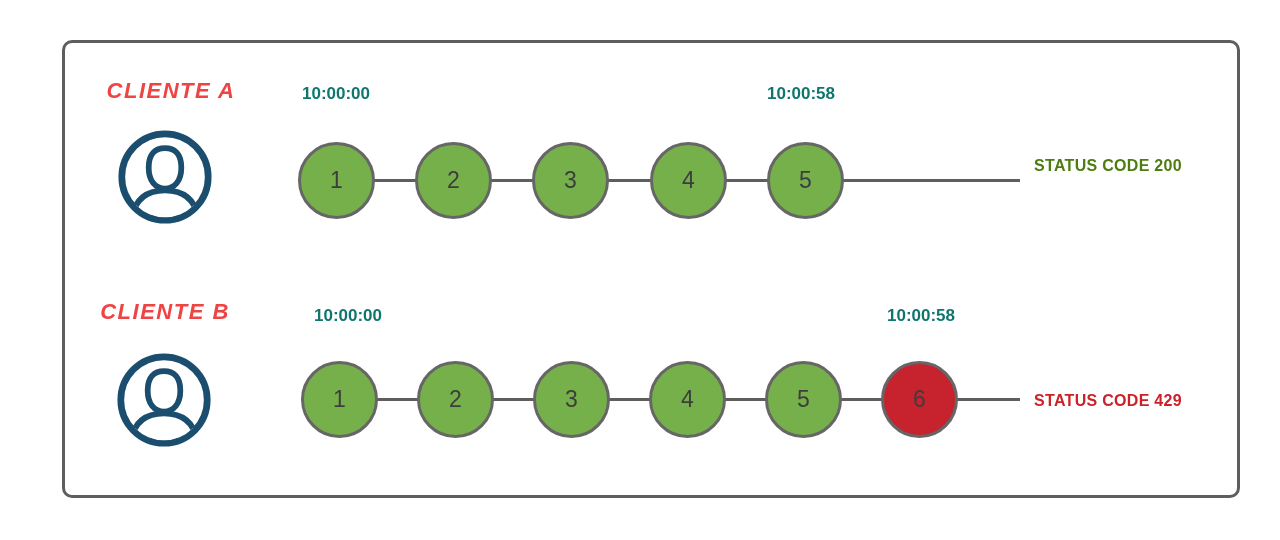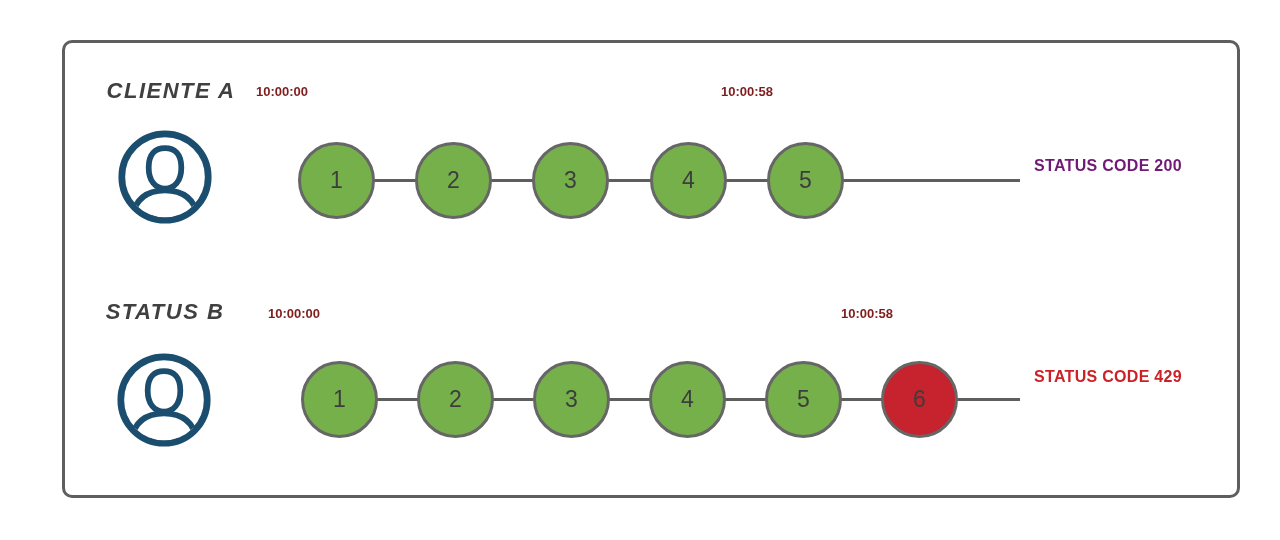--- a/index.html
+++ b/index.html
@@ -23,37 +23,38 @@
     background: #ffffff;
   }
   .client-label {
     position: absolute;
     width: 200px;
     text-align: center;
     font-size: 22px;
     font-weight: 700;
     font-style: italic;
     letter-spacing: 1.5px;
-    color: #404040;
+    color: #ef4444;
   }
   .label-a { left: 71px; top: 78px; }
   .label-b { left: 65px; top: 299px; }
   .avatar {
     position: absolute;
     width: 96px; height: 96px;
     display: block;
   }
   .avatar-a { left: 117px; top: 129px; }
   .avatar-b { left: 116px; top: 352px; }
   .timestamp {
     position: absolute;
     width: 160px;
-    font-size: 13px;
+    text-align: center;
+    font-size: 17px;
     font-weight: 700;
-    color: #7f1d1d;
+    color: #0f766e;
   }
   .ts-a-start { left: 256px; top: 84px; }
   .ts-a-end   { left: 721px; top: 84px; }
   .ts-b-start { left: 268px; top: 306px; }
   .ts-b-end   { left: 841px; top: 306px; }
   .timeline {
     position: absolute;
     height: 3px;
     background: #5e5e5e;
   }
@@ -76,22 +77,22 @@
   .row-b-circle { top: 361px; }
   .status {
     position: absolute;
     width: 170px;
     text-align: center;
     font-size: 16px;
     font-weight: 700;
     line-height: 21px;
     letter-spacing: 0.3px;
   }
-  .status-a { left: 1023px; top: 155px; color: #701a75; }
-  .status-b { left: 1023px; top: 366px; color: #cc2127; }
+  .status-a { left: 1023px; top: 155px; color: #4d7c0f; }
+  .status-b { left: 1023px; top: 390px; color: #cc2127; }
 </style>
 </head>
 <body>
 
 <div class="canvas">
   <div class="frame"></div>
 
   <div class="client-label label-a">CLIENTE A</div>
 
   <svg class="avatar avatar-a" viewBox="0 0 100 100">
@@ -125,21 +126,21 @@
     <span>4</span>
   </div>
   <div class="req ok row-a-circle" style="left:767px">
     <span>5</span>
   </div>
 
   <div class="status status-a">
     <div>STATUS CODE 200</div>
   </div>
 
-  <div class="client-label label-b">STATUS B</div>
+  <div class="client-label label-b">CLIENTE B</div>
 
   <svg class="avatar avatar-b" viewBox="0 0 100 100">
     <defs>
       <clipPath id="clipB">
           <circle cx="50" cy="50" r="42"></circle>
         </clipPath>
     </defs>
     <circle cx="50" cy="50" r="45" fill="#ffffff" stroke="#1b4e6e" stroke-width="7"></circle>
     <g clip-path="url(#clipB)">
       <path d="M14 104 C15 74 30 64 50 64 C70 64 85 74 86 104 Z" fill="#ffffff" stroke="#1b4e6e" stroke-width="6"></path>

